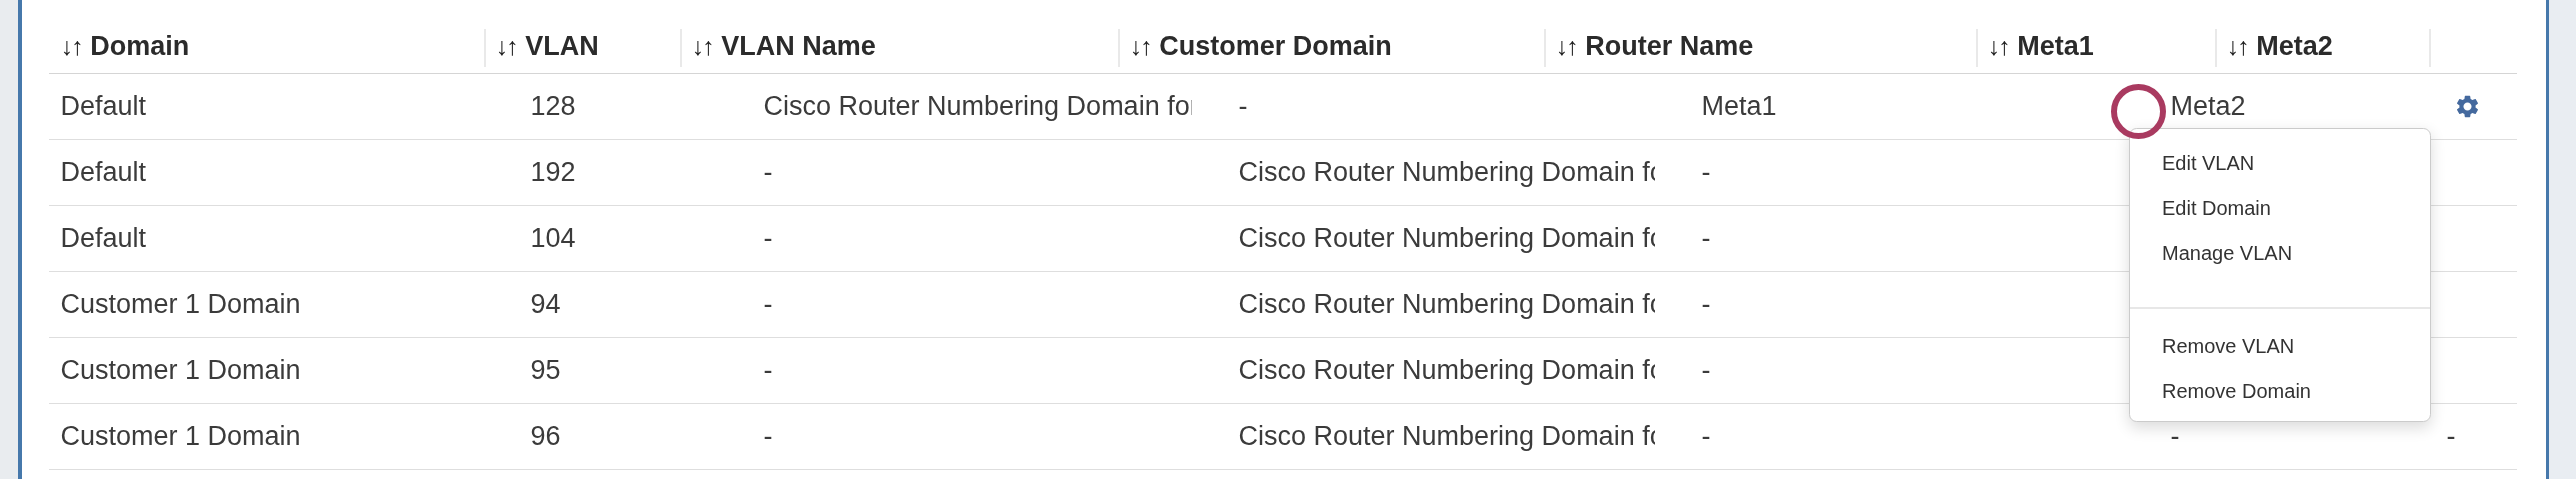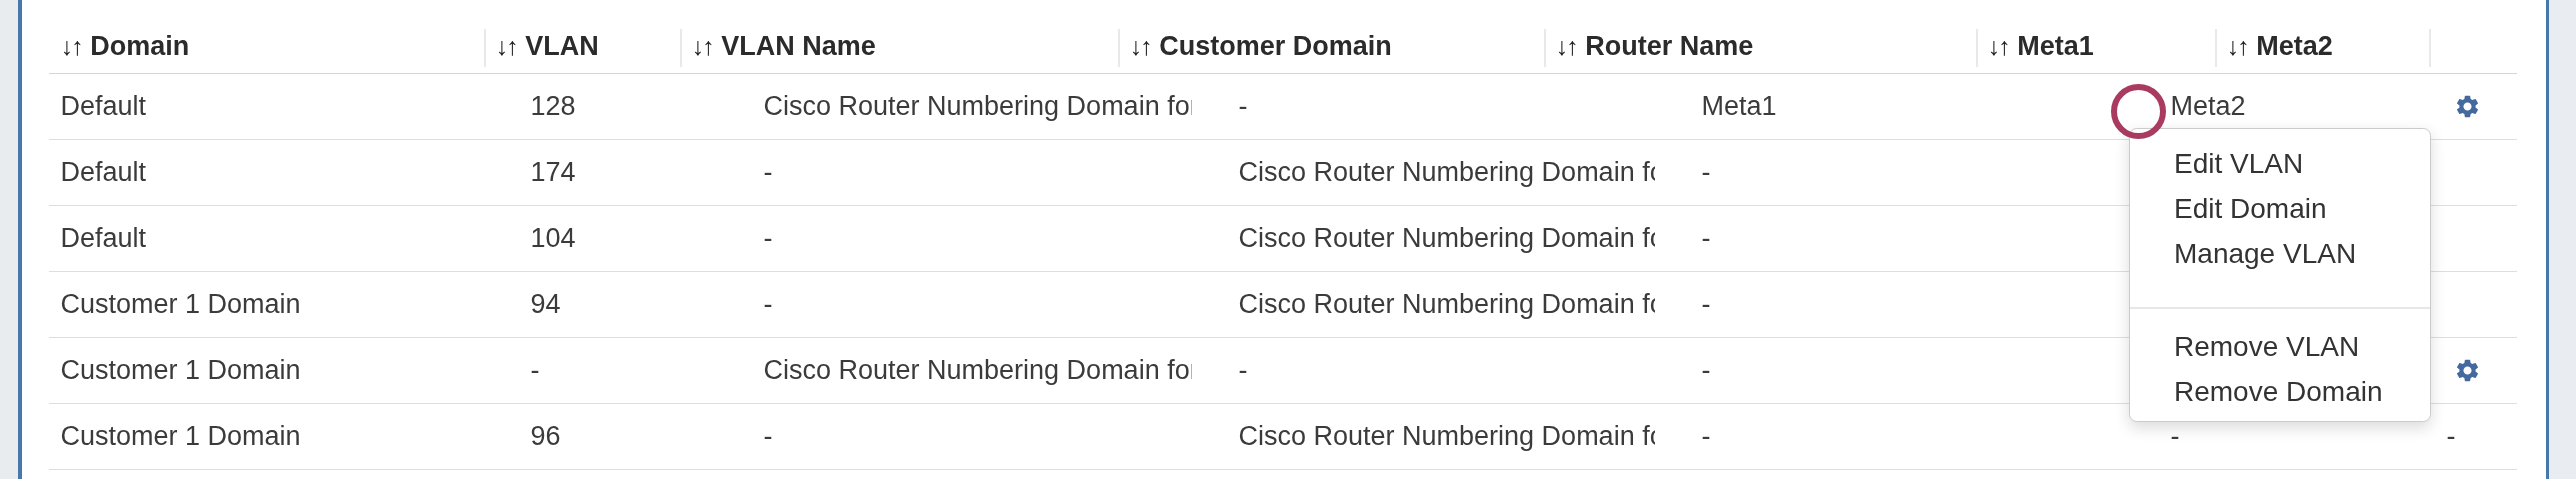--- a/index.html
+++ b/index.html
@@ -35,21 +35,21 @@
   .cell.actions{display:flex;justify-content:flex-start;padding-left:17px;overflow:visible;}
   .gear-btn{background:none;border:none;padding:0;margin:0;cursor:pointer;display:flex;align-items:center;}
 
   
   .context-menu{
     position:absolute;left:2129px;top:128px;width:302px;box-sizing:border-box;
     background:#ffffff;border:1.9px solid #cbcbcb;border-radius:7.6px;
     box-shadow:0 5.7px 15px rgba(0,0,0,0.14);
     padding:12.4px 0 7.6px 0;z-index:5;
   }
-  .menu-item{height:45px;line-height:45px;padding-left:44px;font-size:28px;color:#333;cursor:pointer;}
+  .menu-item{height:45px;line-height:45px;padding-left:32px;font-size:20px;color:#333;cursor:pointer;}
   .menu-divider{height:1.9px;background:#e7e7e7;margin:31px 0 14.3px 0;}
 
   
   .annotation-circle{
     position:absolute;left:2111px;top:84px;width:55px;height:55px;box-sizing:border-box;
     border:6.7px solid #a93a60;border-radius:50%;z-index:10;pointer-events:none;
   }
 </style>
 </head>
 <body>
@@ -102,21 +102,21 @@
         <div class="cell actions">
           <button class="gear-btn">
             <svg width="27" height="27" viewBox="0 0 24 24">
               <path fill="#44699e" d="M19.14,12.94c0.04-0.3,0.06-0.61,0.06-0.94c0-0.32-0.02-0.64-0.07-0.94l2.03-1.58c0.18-0.14,0.23-0.41,0.12-0.61l-1.92-3.32c-0.12-0.22-0.37-0.29-0.59-0.22l-2.39,0.96c-0.5-0.38-1.03-0.7-1.62-0.94L14.4,2.81c-0.04-0.24-0.24-0.41-0.48-0.41h-3.84c-0.24,0-0.43,0.17-0.47,0.41L9.25,5.35C8.66,5.59,8.12,5.92,7.63,6.29L5.24,5.33c-0.22-0.08-0.47,0-0.59,0.22L2.74,8.87C2.62,9.08,2.66,9.34,2.86,9.48l2.03,1.58C4.84,11.36,4.8,11.69,4.8,12s0.02,0.64,0.07,0.94l-2.03,1.58c-0.18,0.14-0.23,0.41-0.12,0.61l1.92,3.32c0.12,0.22,0.37,0.29,0.59,0.22l2.39-0.96c0.5,0.38,1.03,0.7,1.62,0.94l0.36,2.54c0.05,0.24,0.24,0.41,0.48,0.41h3.84c0.24,0,0.44-0.17,0.47-0.41l0.36-2.54c0.59-0.24,1.13-0.56,1.62-0.94l2.39,0.96c0.22,0.08,0.47,0,0.59-0.22l1.92-3.32c0.12-0.22,0.07-0.47-0.12-0.61L19.14,12.94z M12,15.6c-1.98,0-3.6-1.62-3.6-3.6s1.62-3.6,3.6-3.6s3.6,1.62,3.6,3.6S13.98,15.6,12,15.6z"></path>
             </svg>
           </button>
         </div>
       </div>
       <div class="row grid-row">
         <div class="cell first">Default</div>
-        <div class="cell">174</div>
+        <div class="cell">192</div>
         <div class="cell">-</div>
         <div class="cell">Cisco Router Numbering Domain for ...</div>
         <div class="cell">-</div>
         <div class="cell">-</div>
         <div class="cell"></div>
         <div class="cell actions">
           <button class="gear-btn">
             <svg width="27" height="27" viewBox="0 0 24 24">
               <path fill="#44699e" d="M19.14,12.94c0.04-0.3,0.06-0.61,0.06-0.94c0-0.32-0.02-0.64-0.07-0.94l2.03-1.58c0.18-0.14,0.23-0.41,0.12-0.61l-1.92-3.32c-0.12-0.22-0.37-0.29-0.59-0.22l-2.39,0.96c-0.5-0.38-1.03-0.7-1.62-0.94L14.4,2.81c-0.04-0.24-0.24-0.41-0.48-0.41h-3.84c-0.24,0-0.43,0.17-0.47,0.41L9.25,5.35C8.66,5.59,8.12,5.92,7.63,6.29L5.24,5.33c-0.22-0.08-0.47,0-0.59,0.22L2.74,8.87C2.62,9.08,2.66,9.34,2.86,9.48l2.03,1.58C4.84,11.36,4.8,11.69,4.8,12s0.02,0.64,0.07,0.94l-2.03,1.58c-0.18,0.14-0.23,0.41-0.12,0.61l1.92,3.32c0.12,0.22,0.37,0.29,0.59,0.22l2.39-0.96c0.5,0.38,1.03,0.7,1.62,0.94l0.36,2.54c0.05,0.24,0.24,0.41,0.48,0.41h3.84c0.24,0,0.44-0.17,0.47-0.41l0.36-2.54c0.59-0.24,1.13-0.56,1.62-0.94l2.39,0.96c0.22,0.08,0.47,0,0.59-0.22l1.92-3.32c0.12-0.22,0.07-0.47-0.12-0.61L19.14,12.94z M12,15.6c-1.98,0-3.6-1.62-3.6-3.6s1.62-3.6,3.6-3.6s3.6,1.62,3.6,3.6S13.98,15.6,12,15.6z"></path>
             </svg>
@@ -150,20 +150,21 @@
         <div class="cell actions">
           <button class="gear-btn">
             <svg width="27" height="27" viewBox="0 0 24 24">
               <path fill="#44699e" d="M19.14,12.94c0.04-0.3,0.06-0.61,0.06-0.94c0-0.32-0.02-0.64-0.07-0.94l2.03-1.58c0.18-0.14,0.23-0.41,0.12-0.61l-1.92-3.32c-0.12-0.22-0.37-0.29-0.59-0.22l-2.39,0.96c-0.5-0.38-1.03-0.7-1.62-0.94L14.4,2.81c-0.04-0.24-0.24-0.41-0.48-0.41h-3.84c-0.24,0-0.43,0.17-0.47,0.41L9.25,5.35C8.66,5.59,8.12,5.92,7.63,6.29L5.24,5.33c-0.22-0.08-0.47,0-0.59,0.22L2.74,8.87C2.62,9.08,2.66,9.34,2.86,9.48l2.03,1.58C4.84,11.36,4.8,11.69,4.8,12s0.02,0.64,0.07,0.94l-2.03,1.58c-0.18,0.14-0.23,0.41-0.12,0.61l1.92,3.32c0.12,0.22,0.37,0.29,0.59,0.22l2.39-0.96c0.5,0.38,1.03,0.7,1.62,0.94l0.36,2.54c0.05,0.24,0.24,0.41,0.48,0.41h3.84c0.24,0,0.44-0.17,0.47-0.41l0.36-2.54c0.59-0.24,1.13-0.56,1.62-0.94l2.39,0.96c0.22,0.08,0.47,0,0.59-0.22l1.92-3.32c0.12-0.22,0.07-0.47-0.12-0.61L19.14,12.94z M12,15.6c-1.98,0-3.6-1.62-3.6-3.6s1.62-3.6,3.6-3.6s3.6,1.62,3.6,3.6S13.98,15.6,12,15.6z"></path>
             </svg>
           </button>
         </div>
       </div>
       <div class="row grid-row">
         <div class="cell first">Customer 1 Domain</div>
+        <div class="cell">95</div>
         <div class="cell">-</div>
         <div class="cell">Cisco Router Numbering Domain for ...</div>
         <div class="cell">-</div>
         <div class="cell">-</div>
         <div class="cell"></div>
         <div class="cell actions">
           <button class="gear-btn">
             <svg width="27" height="27" viewBox="0 0 24 24">
               <path fill="#44699e" d="M19.14,12.94c0.04-0.3,0.06-0.61,0.06-0.94c0-0.32-0.02-0.64-0.07-0.94l2.03-1.58c0.18-0.14,0.23-0.41,0.12-0.61l-1.92-3.32c-0.12-0.22-0.37-0.29-0.59-0.22l-2.39,0.96c-0.5-0.38-1.03-0.7-1.62-0.94L14.4,2.81c-0.04-0.24-0.24-0.41-0.48-0.41h-3.84c-0.24,0-0.43,0.17-0.47,0.41L9.25,5.35C8.66,5.59,8.12,5.92,7.63,6.29L5.24,5.33c-0.22-0.08-0.47,0-0.59,0.22L2.74,8.87C2.62,9.08,2.66,9.34,2.86,9.48l2.03,1.58C4.84,11.36,4.8,11.69,4.8,12s0.02,0.64,0.07,0.94l-2.03,1.58c-0.18,0.14-0.23,0.41-0.12,0.61l1.92,3.32c0.12,0.22,0.37,0.29,0.59,0.22l2.39-0.96c0.5,0.38,1.03,0.7,1.62,0.94l0.36,2.54c0.05,0.24,0.24,0.41,0.48,0.41h3.84c0.24,0,0.44-0.17,0.47-0.41l0.36-2.54c0.59-0.24,1.13-0.56,1.62-0.94l2.39,0.96c0.22,0.08,0.47,0,0.59-0.22l1.92-3.32c0.12-0.22,0.07-0.47-0.12-0.61L19.14,12.94z M12,15.6c-1.98,0-3.6-1.62-3.6-3.6s1.62-3.6,3.6-3.6s3.6,1.62,3.6,3.6S13.98,15.6,12,15.6z"></path>
             </svg>

